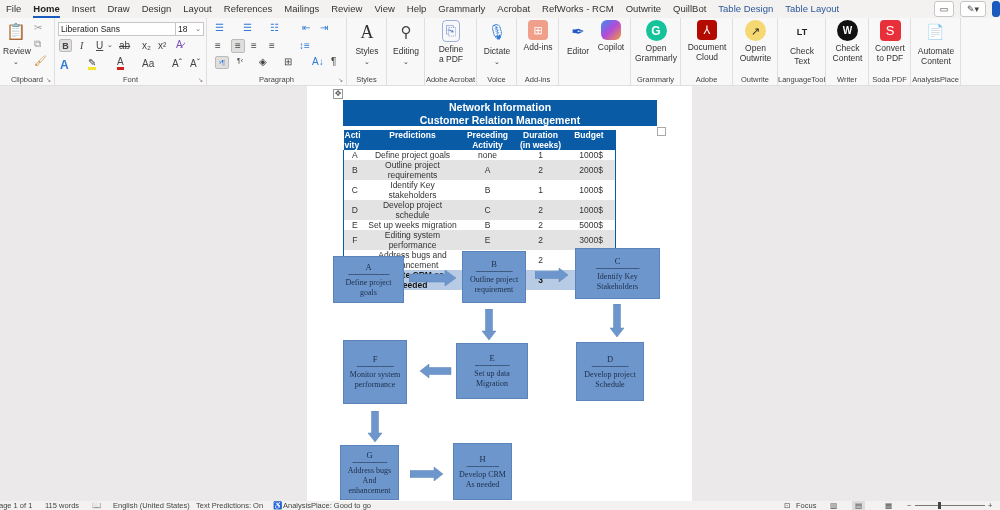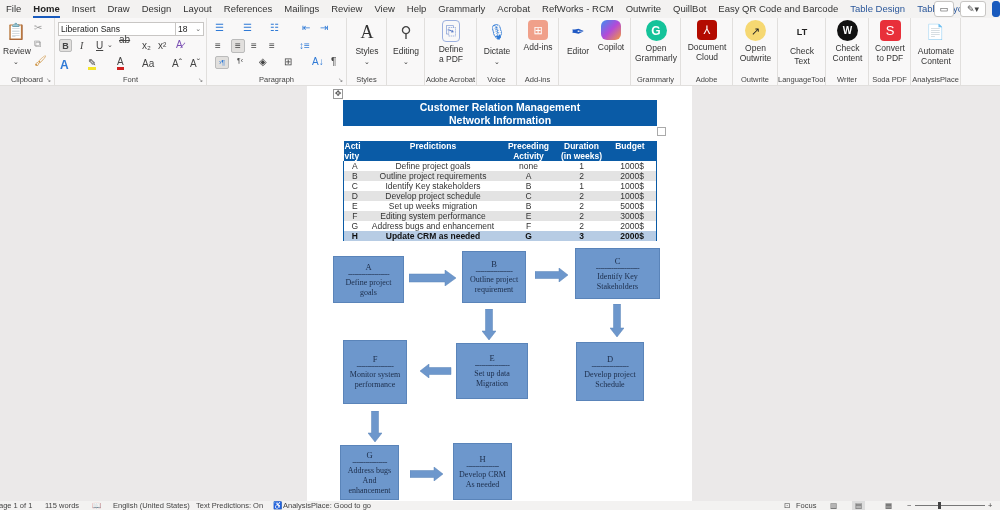--- a/index.html
+++ b/index.html
@@ -25,21 +25,21 @@
   .fontbox { position: absolute; height: 14px; border: 1px solid #c8c6c4; background: #fff; font-size: 8.5px; padding-left: 2px; line-height: 12px; color: #222; }
   .fontbox .dd { position: absolute; right: 2px; top: 0; font-size: 7px; color: #666; }
   .pressed { background: #e1dfdd; border: 1px solid #bbb; border-radius: 2px; }
 
   
   .page { position: absolute; left: 307px; top: 86px; width: 385px; height: 415px; background: #fff; }
   .move-handle { position: absolute; left: 333px; top: 89px; width: 10px; height: 10px; border: 1px solid #999; background: #fff; font-size: 8px; line-height: 8px; text-align: center; color: #555; }
   .title-box { position: absolute; left: 343px; top: 100px; width: 314px; height: 26px; background: #0a5ba6; color: #fff; font-weight: bold; font-size: 10.5px; text-align: center; line-height: 12.5px; padding-top: 1px; }
   .resize-handle { position: absolute; left: 657px; top: 127px; width: 9px; height: 9px; border: 1px solid #aaa; background: #fff; }
 
-  .crm-table { position: absolute; left: 343px; top: 141px; width: 314px; border-collapse: collapse; font-size: 8.5px; }
+  .crm-table { position: absolute; left: 343px; top: 130px; width: 273px; border-collapse: collapse; font-size: 8.5px; }
   .crm-table th { background: #0a5ba6; color: #fff; font-weight: bold; vertical-align: top; padding: 0 1px; line-height: 10px; }
   .crm-table td { line-height: 10px; text-align: center; padding: 0; color: #333; }
   .crm-table tr.alt td { background: #e3e3e3; }
   .crm-table tr.last td { background: #b7cce4; font-weight: bold; color: #111; }
   .crm-table th.c0 { text-align: left; width: 22px; }
   .crm-table td.c0 { text-align: center; width: 22px; }
   .crm-table td.c4, .crm-table th.c4 { text-align: right; padding-right: 12px; }
   .crm-table tbody { border-left: 1px solid #0a5ba6; border-right: 1px solid #0a5ba6; }
 
   
@@ -61,21 +61,20 @@
   <span class="tab">References</span>
   <span class="tab">Mailings</span>
   <span class="tab">Review</span>
   <span class="tab">View</span>
   <span class="tab">Help</span>
   <span class="tab">Grammarly</span>
   <span class="tab">Acrobat</span>
   <span class="tab">RefWorks - RCM</span>
   <span class="tab">Outwrite</span>
   <span class="tab">QuillBot</span>
-  <span class="tab">Easy QR Code and Barcode</span>
   <span class="tab ctx">Table Design</span>
   <span class="tab ctx">Table Layout</span>
   <div class="right">
     <div class="mini-btn" style="width:20px">
         <span>▭</span>
       </div>
     <div class="mini-btn" style="width:26px">
         <span>✎▾</span>
       </div>
     <div class="mini-btn" style="width:8px;background:#185abd;border-color:#185abd"></div>
@@ -96,21 +95,21 @@
     <span class="launcher">↘</span>
   </div>
 
   <div class="group" style="left:55px;width:152px">
     <div class="fontbox" style="left:3px;top:4px;width:131px"><span>Liberation Sans</span><span class="dd">⌄</span></div>
     <div class="fontbox" style="left:120px;top:4px;width:29px"><span>18</span><span class="dd">⌄</span></div>
     <span class="smallicon pressed" style="left:4px;top:21px;width:13px;height:13px;text-align:center;font-weight:bold;font-size:9px;line-height:12px">B</span>
     <span class="smallicon" style="left:25px;top:22px;font-style:italic;font-family:'Liberation Serif',serif">I</span>
     <span class="smallicon" style="left:41px;top:22px;text-decoration:underline">U</span>
     <span class="smallicon" style="left:52px;top:23px;font-size:7px">⌄</span>
-    <span class="smallicon" style="left:64px;top:16px;text-decoration:line-through">ab</span>
+    <span class="smallicon" style="left:64px;top:22px;text-decoration:line-through">ab</span>
     <span class="smallicon" style="left:87px;top:22px">x₂</span>
     <span class="smallicon" style="left:103px;top:22px">x²</span>
     <span class="smallicon" style="left:121px;top:21px;color:#7a4fb3">A̷</span>
     <span class="smallicon" style="left:5px;top:40px;color:#2f7ad6;font-weight:bold;font-size:12px">A</span>
     <span class="smallicon" style="left:33px;top:40px;color:#444;border-bottom:3px solid #f5e52a;line-height:9px">✎</span>
     <span class="smallicon" style="left:62px;top:39px;border-bottom:3px solid #d02020;line-height:10px">A</span>
     <span class="smallicon" style="left:87px;top:40px">Aa</span>
     <span class="smallicon" style="left:117px;top:40px">Aˆ</span>
     <span class="smallicon" style="left:135px;top:40px">Aˇ</span>
     <span class="group-label">Font</span>
@@ -242,22 +241,22 @@
       <span>Automate</span><br><span>Content</span>
     </div>
     <span class="group-label">AnalysisPlace</span>
   </div>
 </div>
 
 <div class="page"></div>
 <div class="move-handle">✥</div>
 
 <div class="title-box">
+  <div>Network Information</div>
   <div>Customer Relation Management</div>
-  <div>Network Information</div>
 </div>
 <div class="resize-handle"></div>
 
 <table class="crm-table">
   <thead>
     <tr>
       <th class="c0"><span>Acti</span><br><span>vity</span></th>
       <th><span>Predictions</span></th>
       <th style="width:56px"><span>Preceding</span><br><span>Activity</span></th>
       <th style="width:50px"><span>Duration</span><br><span>(in weeks)</span></th>

